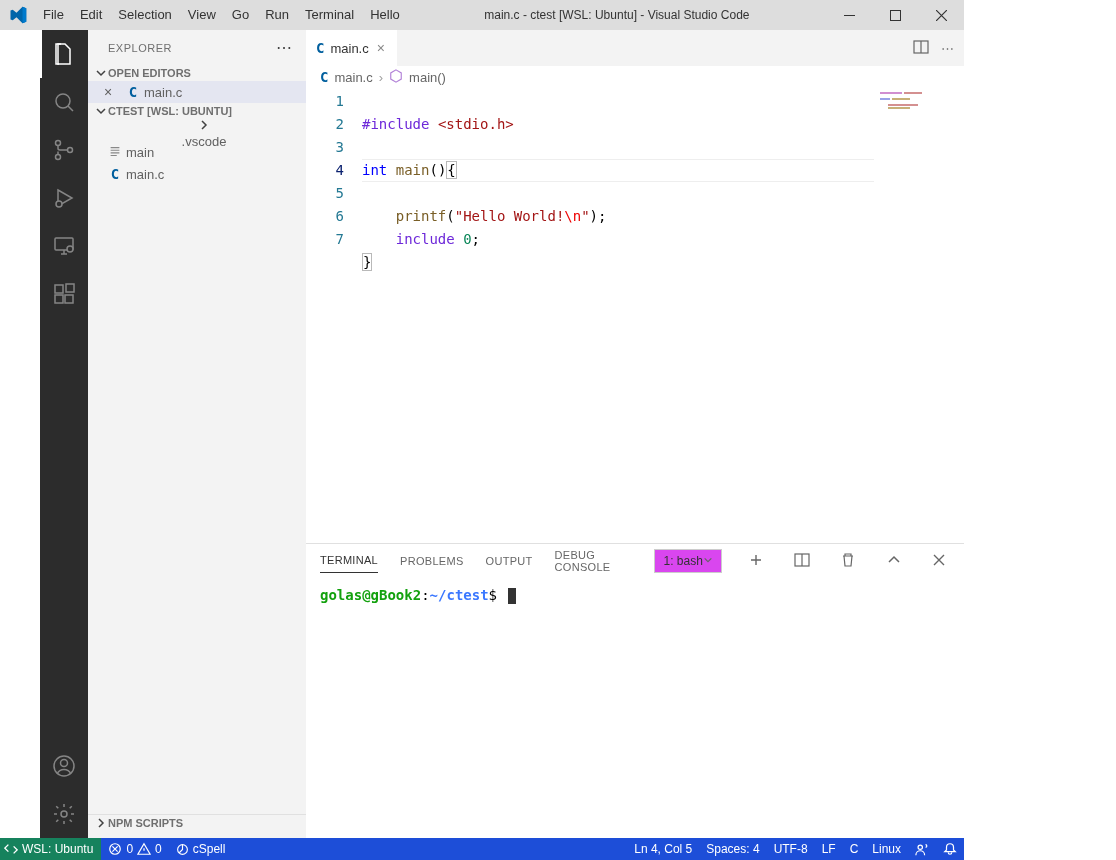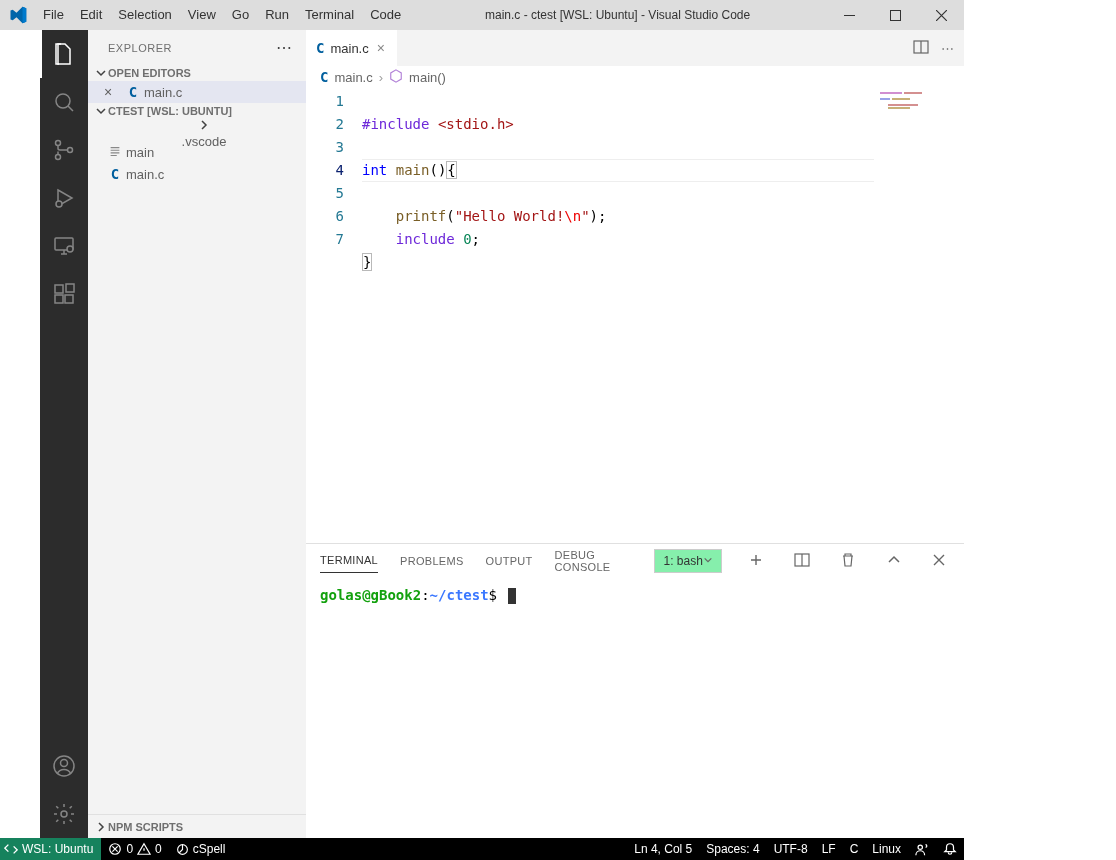--- a/index.html
+++ b/index.html
@@ -22,21 +22,21 @@
   .activitybar { width: 48px; background: #2c2c2c; display: flex; flex-direction: column; justify-content: space-between; }
   .activitybar .top-icons, .activitybar .bottom-icons { display:flex; flex-direction:column; }
   .activitybar .act-icon { width: 48px; height: 48px; display:flex; align-items:center; justify-content:center; color:#858585; position:relative; }
   .activitybar .act-icon.active { color:#fff; }
   .activitybar .act-icon.active::before { content:""; position:absolute; left:0; top:0; bottom:0; width:2px; background:#fff; }
 
   
   .sidebar { width: 218px; background: #f3f3f3; display:flex; flex-direction:column; border-right:0; }
   .sidebar-header { height: 35px; display:flex; align-items:center; justify-content:space-between; padding: 0 12px 0 20px; color:#6f6f6f; font-size:11px; letter-spacing:0.5px; }
   .sidebar-header .dots { color:#424242; letter-spacing:2px; font-size:16px; }
-  .section-hdr { display:flex; align-items:center; padding: 2px 6px; font-size:11px; font-weight:700; color:#6f6f6f; cursor:default; }
+  .section-hdr { display:flex; padding: 2px 6px; font-size:11px; font-weight:700; color:#6f6f6f; cursor:default; }
   .section-hdr .chev { width:14px; display:inline-flex; justify-content:center; color:#424242; }
   .tree-row { display:flex; align-items:center; height:22px; padding-left:10px; color:#616161; cursor:default; font-size:13px; }
   .tree-row.selected { background:#e4e6f1; }
   .tree-row .icon-slot { width:22px; display:inline-flex; justify-content:center; align-items:center; }
   .tree-row .close-x { width:18px; color:#616161; font-size:14px; }
   .sidebar-scroll { flex:1; }
   .sidebar-bottom { border-top:0; }
   .sidebar-bottom .section-hdr { border-top: 1px solid #e0e0e0; height:24px; }
 
   .chev-svg { width:12px; height:12px; }
@@ -68,30 +68,30 @@
 
   .minimap { width:90px; position:relative; }
   .minimap .mm-line { position:absolute; height:2px; }
 
   
   .panel { height:295px; border-top:1px solid #e0e0e0; display:flex; flex-direction:column; background:#fff; }
   .panel-tabs { height:33px; display:flex; align-items:center; padding:0 14px; gap:22px; font-size:11px; color:#666; }
   .panel-tabs .ptab { padding:6px 0; letter-spacing:0.3px; cursor:default; }
   .panel-tabs .ptab.active { color:#333; border-bottom:1px solid #333; }
   .panel-tabs .panel-spacer { flex:1; }
-  .panel-tabs .term-select { width:190px; height:24px; border:1px solid #ccc; display:flex; align-items:center; justify-content:space-between; padding:0 8px; font-size:12px; color:#333; background:#86efac; }
+  .panel-tabs .term-select { width:190px; height:24px; border:1px solid #ccc; display:flex; align-items:center; justify-content:space-between; padding:0 8px; font-size:12px; color:#333; background:#d946ef; }
   .panel-tabs .picon { color:#666; padding:0 4px; cursor:default; }
   .panel-body { flex:1; padding:10px 14px; font-family:Consolas, monospace; font-size:14px; }
   .panel-body .userhost { color:#13a10e; font-weight:bold; }
   .panel-body .path { color:#3b78ff; font-weight:bold; }
   .panel-body .colon { color:#000; }
   .panel-body .cursor-block { display:inline-block; width:8px; height:16px; background:#333; vertical-align:middle; margin-left:3px; }
 
   
-  .statusbar { height:22px; background:#000000; color:#fff; display:flex; align-items:center; font-size:12px; }
+  .statusbar { height:22px; background:#1d4ed8; color:#fff; display:flex; align-items:center; font-size:12px; }
   .statusbar .remote-seg { background:#16825d; height:100%; display:flex; align-items:center; padding:0 8px 0 4px; gap:4px; }
   .statusbar .sb-item { padding:0 7px; display:flex; align-items:center; gap:4px; height:100%; }
   .statusbar .sb-right { margin-left:auto; display:flex; align-items:center; }
 
   .c-badge { color:#005f9e; font-weight:700; font-size:14px; font-family:Consolas,monospace; }
   .file-generic { color:#888; }
 </style>
 </head>
 <body>
 
@@ -106,21 +106,21 @@
         </svg>
     </div>
     <div class="menus">
       <div class="menu-item">File</div>
       <div class="menu-item">Edit</div>
       <div class="menu-item">Selection</div>
       <div class="menu-item">View</div>
       <div class="menu-item">Go</div>
       <div class="menu-item">Run</div>
       <div class="menu-item">Terminal</div>
-      <div class="menu-item">Code</div>
+      <div class="menu-item">Hello</div>
     </div>
     <div class="title-text">main.c - ctest [WSL: Ubuntu] - Visual Studio Code</div>
     <div class="win-controls">
       <div class="win-btn">
         <svg width="11" height="11" viewBox="0 0 11 11">
             <rect y="5" width="11" height="1" fill="#333"></rect>
           </svg>
       </div>
       <div class="win-btn">
         <svg width="11" height="11" viewBox="0 0 11 11">

